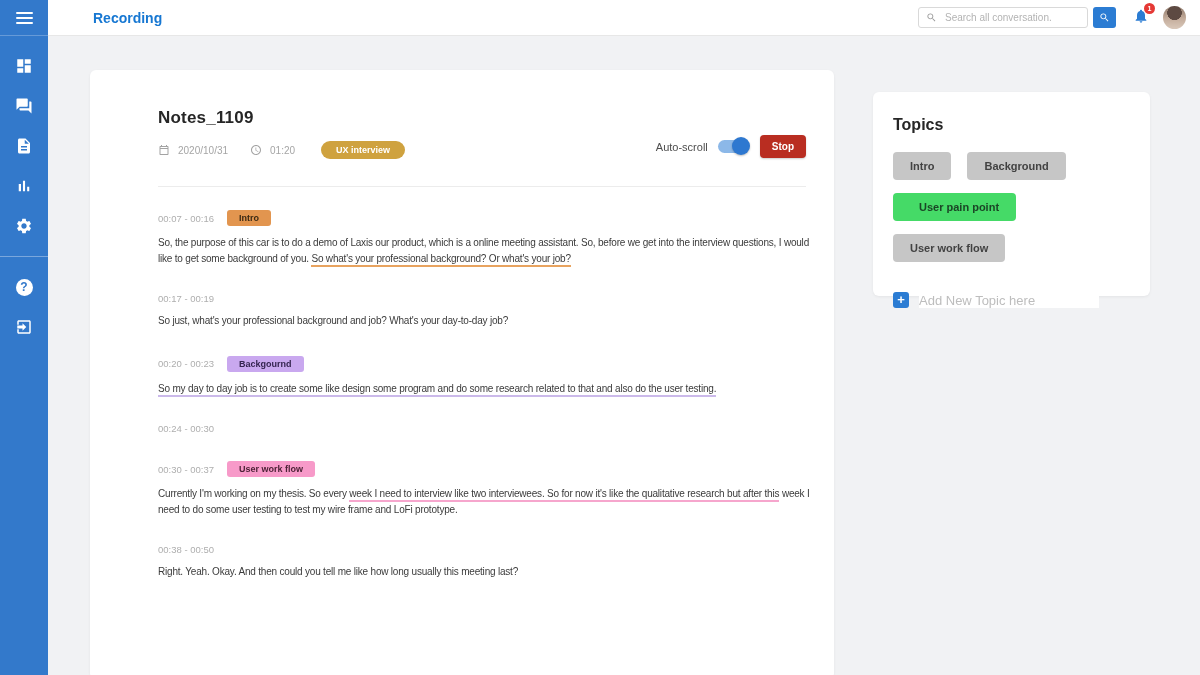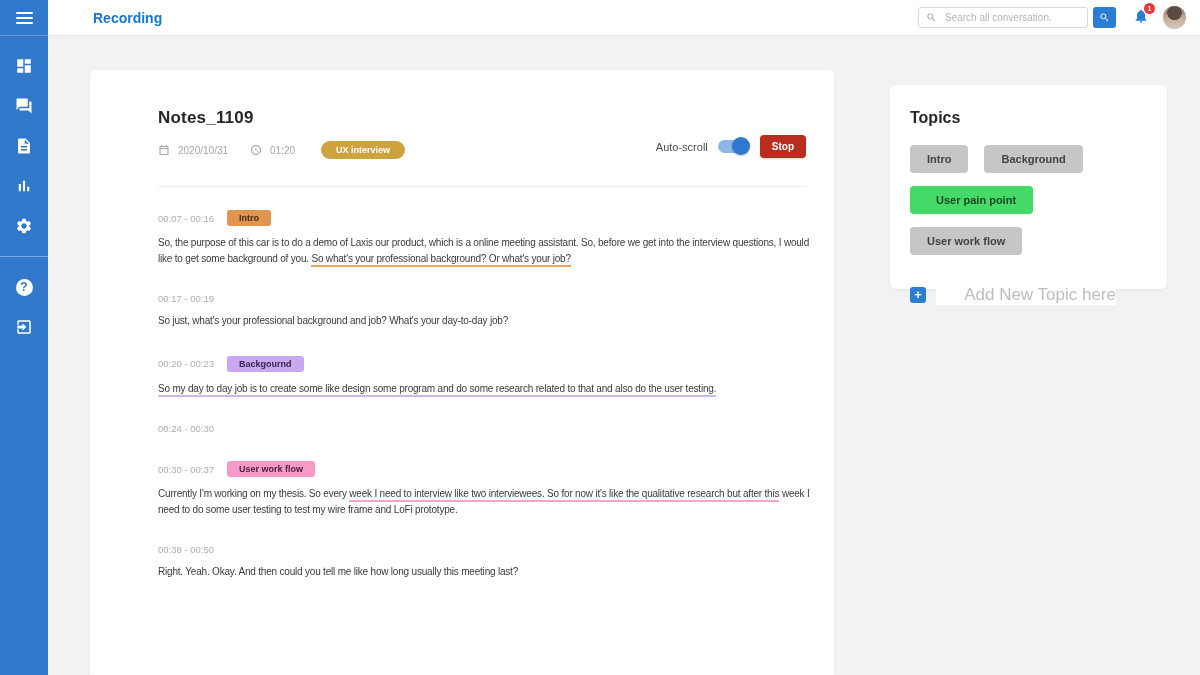--- a/index.html
+++ b/index.html
@@ -34,21 +34,21 @@
   .bell-wrap svg { width:16px; height:16px; fill:#2b7cd3; }
   .badge { position:absolute; top:-5px; right:-6px; min-width:11px; height:11px; background:#e53935; border-radius:6px; color:#fff; font-size:7px; font-weight:bold; display:flex; align-items:center; justify-content:center; padding:0 2px; }
   .avatar { width:23px; height:23px; border-radius:50%; margin-left:14px; cursor:pointer;
             background: radial-gradient(circle at 50% 30%, #5d4a42 0 36%, transparent 37%),
                         linear-gradient(180deg,#8c7668 0%, #c4ad9c 55%, #d9c8ba 100%); }
 
   
   .content { position:relative; flex:1; background:#f1f2f4; }
   .card { position:absolute; background:#fff; border-radius:6px; box-shadow:0 1px 3px rgba(0,0,0,0.06); }
   .note-card { left:42px; top:34px; width:744px; height:609px; padding:38px 28px 0 68px; overflow:hidden; }
-  .topics-card { left:825px; top:49px; width:277px; height:204px; padding:24px 20px 0 20px;margin-left:17px; }
+  .topics-card { left:825px; top:56px; width:277px; height:204px; padding:24px 20px 0 20px; }
 
   
   .note-head { display:flex; justify-content:space-between; align-items:flex-end; }
   .note-title { font-size:17px; font-weight:bold; color:#262626; letter-spacing:0.2px; }
   .meta { display:flex; align-items:center; margin-top:13px; }
   .meta svg { width:12px; height:12px; fill:#a3a3a3; }
   .meta .mtext { font-size:10px; color:#a5a5a5; margin:0 22px 0 8px;text-align:right; }
   .meta .mtext:last-of-type { margin-right:26px; }
   .session-tag { background:#cfa23f; color:#fff; font-size:9px; font-weight:bold; padding:4px 15px; border-radius:10px; border:none; cursor:pointer; }
   .controls { display:flex; align-items:center; padding-bottom:1px; }
@@ -73,21 +73,21 @@
   .u--pink   { border-bottom:2px solid #f6a6cd; }
 
   
   .topics-title { font-size:16px; font-weight:bold; color:#262626; }
   .topic-tags { display:flex; flex-wrap:wrap; gap:13px 16px; margin-top:18px; }
   .topic-tag { font-size:11px; font-weight:bold; padding:8px 17px; border-radius:4px; border:none; cursor:pointer; }
   .topic--gray  { background:#c6c6c6; color:#424242; }
   .topic--green { background:#45da67; color:#1b4526;padding-left:26px; }
   .add-topic { display:flex; align-items:center; margin-top:30px; }
   .add-btn { width:16px; height:16px; border-radius:3px; background:#2b7cd3; color:#fff; border:none; font-size:13px; line-height:14px; font-weight:bold; cursor:pointer; display:flex; align-items:center; justify-content:center; padding:0; }
-  .add-topic input { border:none; outline:none; font-size:17px; margin-left:10px; color:#8a8a8a; width:180px; font-family:"Liberation Sans",sans-serif;text-align:right; }
+  .add-topic input { border:none; outline:none; font-size:13px; margin-left:10px; color:#8a8a8a; width:180px; font-family:"Liberation Sans",sans-serif; }
   .add-topic input::placeholder { color:#bdbdbd; }
 </style>
 </head>
 <body>
 
 <div class="app">
 
   <aside class="sidebar">
     <button class="sb-btn sb-top">
       <span class="hamburger">

